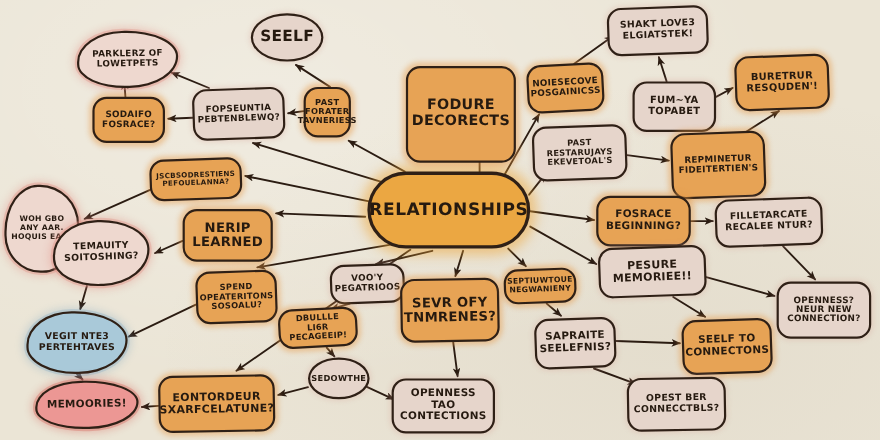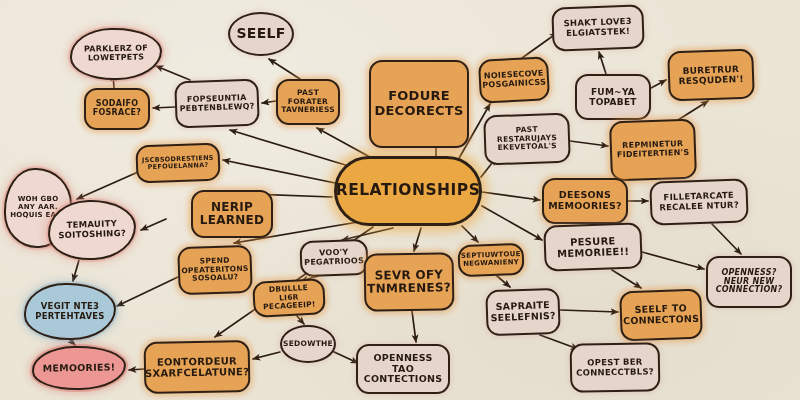--- a/index.html
+++ b/index.html
@@ -94,21 +94,21 @@
       </div>
       <div class="node s-oval c-light" style="left: 228px; top: 12px; width: 66px; height: 44px; font-size: 14px;">
         <span>SEELF</span>
       </div>
       <div class="node s-rounded c-orange" style="left: 84px; top: 88px; width: 66px; height: 42px; font-size: 8px;">
         <span>SODAIFO FOSRACE?</span>
       </div>
       <div class="node s-rounded c-light" style="left: 175px; top: 80px; width: 84px; height: 47px; font-size: 8px; transform: rotate(-2deg);">
         <span>FOPSEUNTIA PEBTENBLEWQ?</span>
       </div>
-      <div class="node s-rounded c-orange" style="left: 276px; top: 79px; width: 64px; height: 46px; font-size: 7.5px;">
+      <div class="node s-rounded c-orange" style="left: 276px; top: 79px; width: 43px; height: 46px; font-size: 7.5px;">
         <span>PAST FORATER TAVNERIESS</span>
       </div>
       <div class="node s-rounded c-orange" style="left: 369px; top: 60px; width: 100px; height: 88px; font-size: 13px;">
         <span>FODURE DECORECTS</span>
       </div>
       <div class="node s-rounded c-orange" style="left: 479px; top: 58px; width: 70px; height: 44px; font-size: 8px; transform: rotate(-3deg);">
         <span>NOIESECOVE POSGAINICSS</span>
       </div>
       <div class="node s-rounded c-light" style="left: 552px; top: 6px; width: 92px; height: 44px; font-size: 8.5px; transform: rotate(-2deg);">
         <span>SHAKT LOVE3 ELGIATSTEK!</span>
@@ -119,29 +119,29 @@
       <div class="node s-rounded c-orange" style="left: 668px; top: 50px; width: 86px; height: 50px; font-size: 9px; transform: rotate(-2deg);">
         <span>BURETRUR RESQUDEN'!</span>
       </div>
       <div class="node s-rounded c-orange" style="left: 610px; top: 120px; width: 86px; height: 60px; font-size: 8px; transform: rotate(-2deg);">
         <span>REPMINETUR FIDEITERTIEN'S</span>
       </div>
       <div class="node s-rounded c-light" style="left: 484px; top: 114px; width: 86px; height: 50px; font-size: 7.5px; transform: rotate(-2deg);">
         <span>PAST RESTARUJAYS EKEVETOAL'S</span>
       </div>
       <div class="node s-rounded c-orange" style="left: 542px; top: 178px; width: 86px; height: 46px; font-size: 9.5px;">
-        <span>DEESONS MEMOORIES?</span>
+        <span>FOSRACE BEGINNING?</span>
       </div>
       <div class="node s-rounded c-light" style="left: 650px; top: 180px; width: 98px; height: 44px; font-size: 8.5px; transform: rotate(-2deg);">
         <span>FILLETARCATE RECALEE NTUR?</span>
       </div>
       <div class="node s-rounded c-orange" style="left: 136px; top: 144px; width: 84px; height: 38px; font-size: 6.5px; transform: rotate(-2deg);">
         <span>JSCBSODRESTIENS PEFOUELANNA?</span>
       </div>
-      <div class="node s-rounded c-orange" style="left: 166px; top: 190px; width: 82px; height: 48px; font-size: 12px; margin-left: 25px;">
+      <div class="node s-rounded c-orange" style="left: 166px; top: 190px; width: 82px; height: 48px; font-size: 12px;">
         <span>NERIP LEARNED</span>
       </div>
       <div class="node s-cloud c-pink" style="left: 4px; top: 168px; width: 68px; height: 80px; font-size: 7px;">
         <span>WOH GBO ANY AAR. HOQUIS EAS?</span>
       </div>
       <div class="node s-cloud c-pink" style="left: 48px; top: 200px; width: 88px; height: 60px; font-size: 8.5px; transform: rotate(-2deg);">
         <span>TEMAUITY SOITOSHING?</span>
       </div>
       <div class="node s-cloud c-blue" style="left: 24px; top: 283px; width: 92px; height: 57px; font-size: 8.5px;">
         <span>VEGIT NTE3 PERTEHTAVES</span>
@@ -175,20 +175,20 @@
       </div>
       <div class="node s-rounded c-light" style="left: 356px; top: 344px; width: 94px; height: 50px; font-size: 9.5px; justify-content: center;">
         <span>OPENNESS TAO CONTECTIONS</span>
       </div>
       <div class="node s-rounded c-light" style="left: 544px; top: 224px; width: 98px; height: 46px; font-size: 10px; transform: rotate(-2deg);">
         <span>PESURE MEMORIEE!!</span>
       </div>
       <div class="node s-rounded c-orange" style="left: 620px; top: 290px; width: 82px; height: 50px; font-size: 9.5px; transform: rotate(-2deg);">
         <span>SEELF TO CONNECTONS</span>
       </div>
-      <div class="node s-rounded c-light" style="left: 706px; top: 256px; width: 86px; height: 52px; font-size: 8px; font-style: italic;">
+      <div class="node s-rounded c-light" style="left: 706px; top: 256px; width: 86px; height: 52px; font-size: 8px;">
         <span>OPENNESS? NEUR NEW CONNECTION?</span>
       </div>
       <div class="node s-rounded c-light" style="left: 570px; top: 343px; width: 90px; height: 49px; font-size: 8.5px; transform: rotate(-1deg);">
         <span>OPEST BER CONNECCTBLS?</span>
       </div>
     </div>
 </div>
 
 </body></html>

